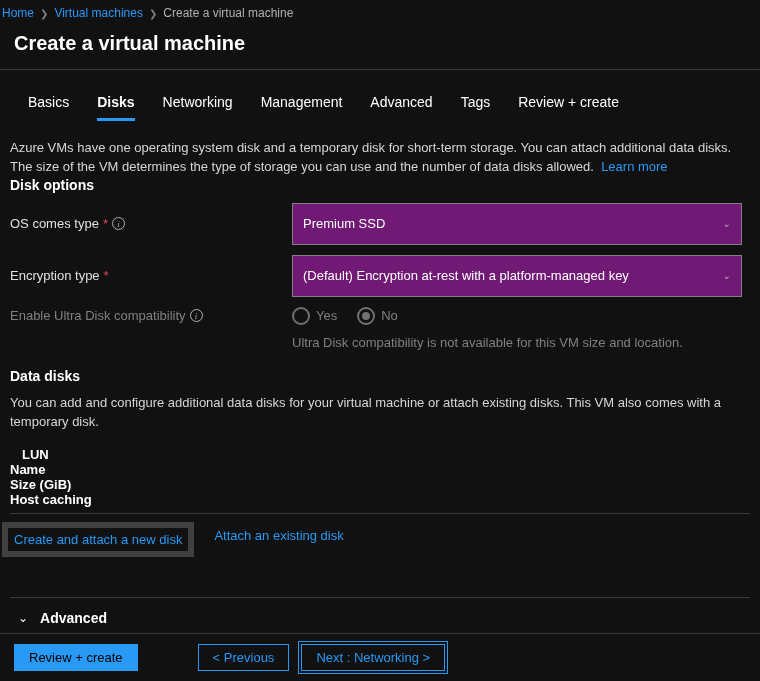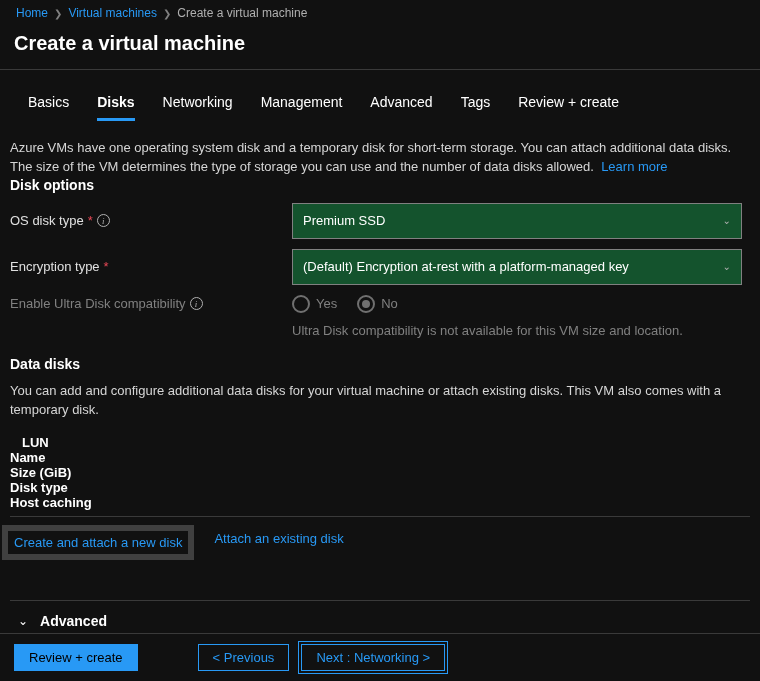--- a/index.html
+++ b/index.html
@@ -10,26 +10,25 @@
     body {
       background: #111111;
       color: #ffffff;
       font-family: 'Segoe UI', Arial, sans-serif;
       font-size: 13px;
       width: 760px;
       height: 681px;
       overflow: hidden;
     }
     .breadcrumb {
-      padding: 6px 10px;
+      padding: 6px 2px;
       font-size: 12px;
       display: flex;
       align-items: center;
       gap: 6px;
-      margin-left: 6px;
     }
     .breadcrumb a {
       color: #2899f5;
       text-decoration: none;
     }
     .breadcrumb .crumb-current {
       color: #b0b0b0;
     }
     .breadcrumb .sep {
       color: #808080;
@@ -105,26 +104,26 @@
       justify-content: center;
       font-size: 9px;
       color: #b0b0b0;
       font-style: italic;
       font-family: serif;
       cursor: default;
     }
     .select {
       flex: 1;
       max-width: 450px;
-      background: #14532d;
+      background: #701a75;
       border: 1px solid #808080;
       color: #ffffff;
       padding: 4px 10px;
       font-size: 13px;
-      height: 36px;
+      height: 42px;
       display: flex;
       align-items: center;
       justify-content: space-between;
       cursor: pointer;
     }
     .select .chev {
       font-size: 10px;
       color: #b0b0b0;
     }
     .radio-row {
@@ -266,21 +265,21 @@
 
 <div class="content">
   <p class="desc">
     <span>Azure VMs have one operating system disk and a temporary disk for short-term storage. You can attach additional data disks. The size of the VM determines the type of storage you can use and the number of data disks allowed.</span>&nbsp;&nbsp;<a href="#">Learn more</a>
   </p>
 
   <div class="section-title">Disk options</div>
 
   <div class="form-row">
     <div class="form-label">
-      <span>OS disk type</span>
+      <span>OS comes type</span>
       <span class="required">*</span>
       <span class="info-icon">i</span>
     </div>
     <div class="select">
       <span>Premium SSD</span>
       <span class="chev">⌄</span>
     </div>
   </div>
 
   <div class="form-row">
@@ -308,21 +307,20 @@
   </div>
   <div class="hint">Ultra Disk compatibility is not available for this VM size and location.</div>
 
   <div class="section-title">Data disks</div>
   <p class="desc">You can add and configure additional data disks for your virtual machine or attach existing disks. This VM also comes with a temporary disk.</p>
 
   <div class="table-header">
     <div style="width:90px;padding-left:12px">LUN</div>
     <div style="width:160px">Name</div>
     <div style="width:140px">Size (GiB)</div>
-    <div style="width:150px">Disk type</div>
     <div style="flex:1">Host caching</div>
   </div>
 
   <div class="links-row">
     <span class="link highlighted">Create and attach a new disk</span>
     <span class="link">Attach an existing disk</span>
   </div>
 
   <div class="adv">
     <span class="chev">⌄</span>

